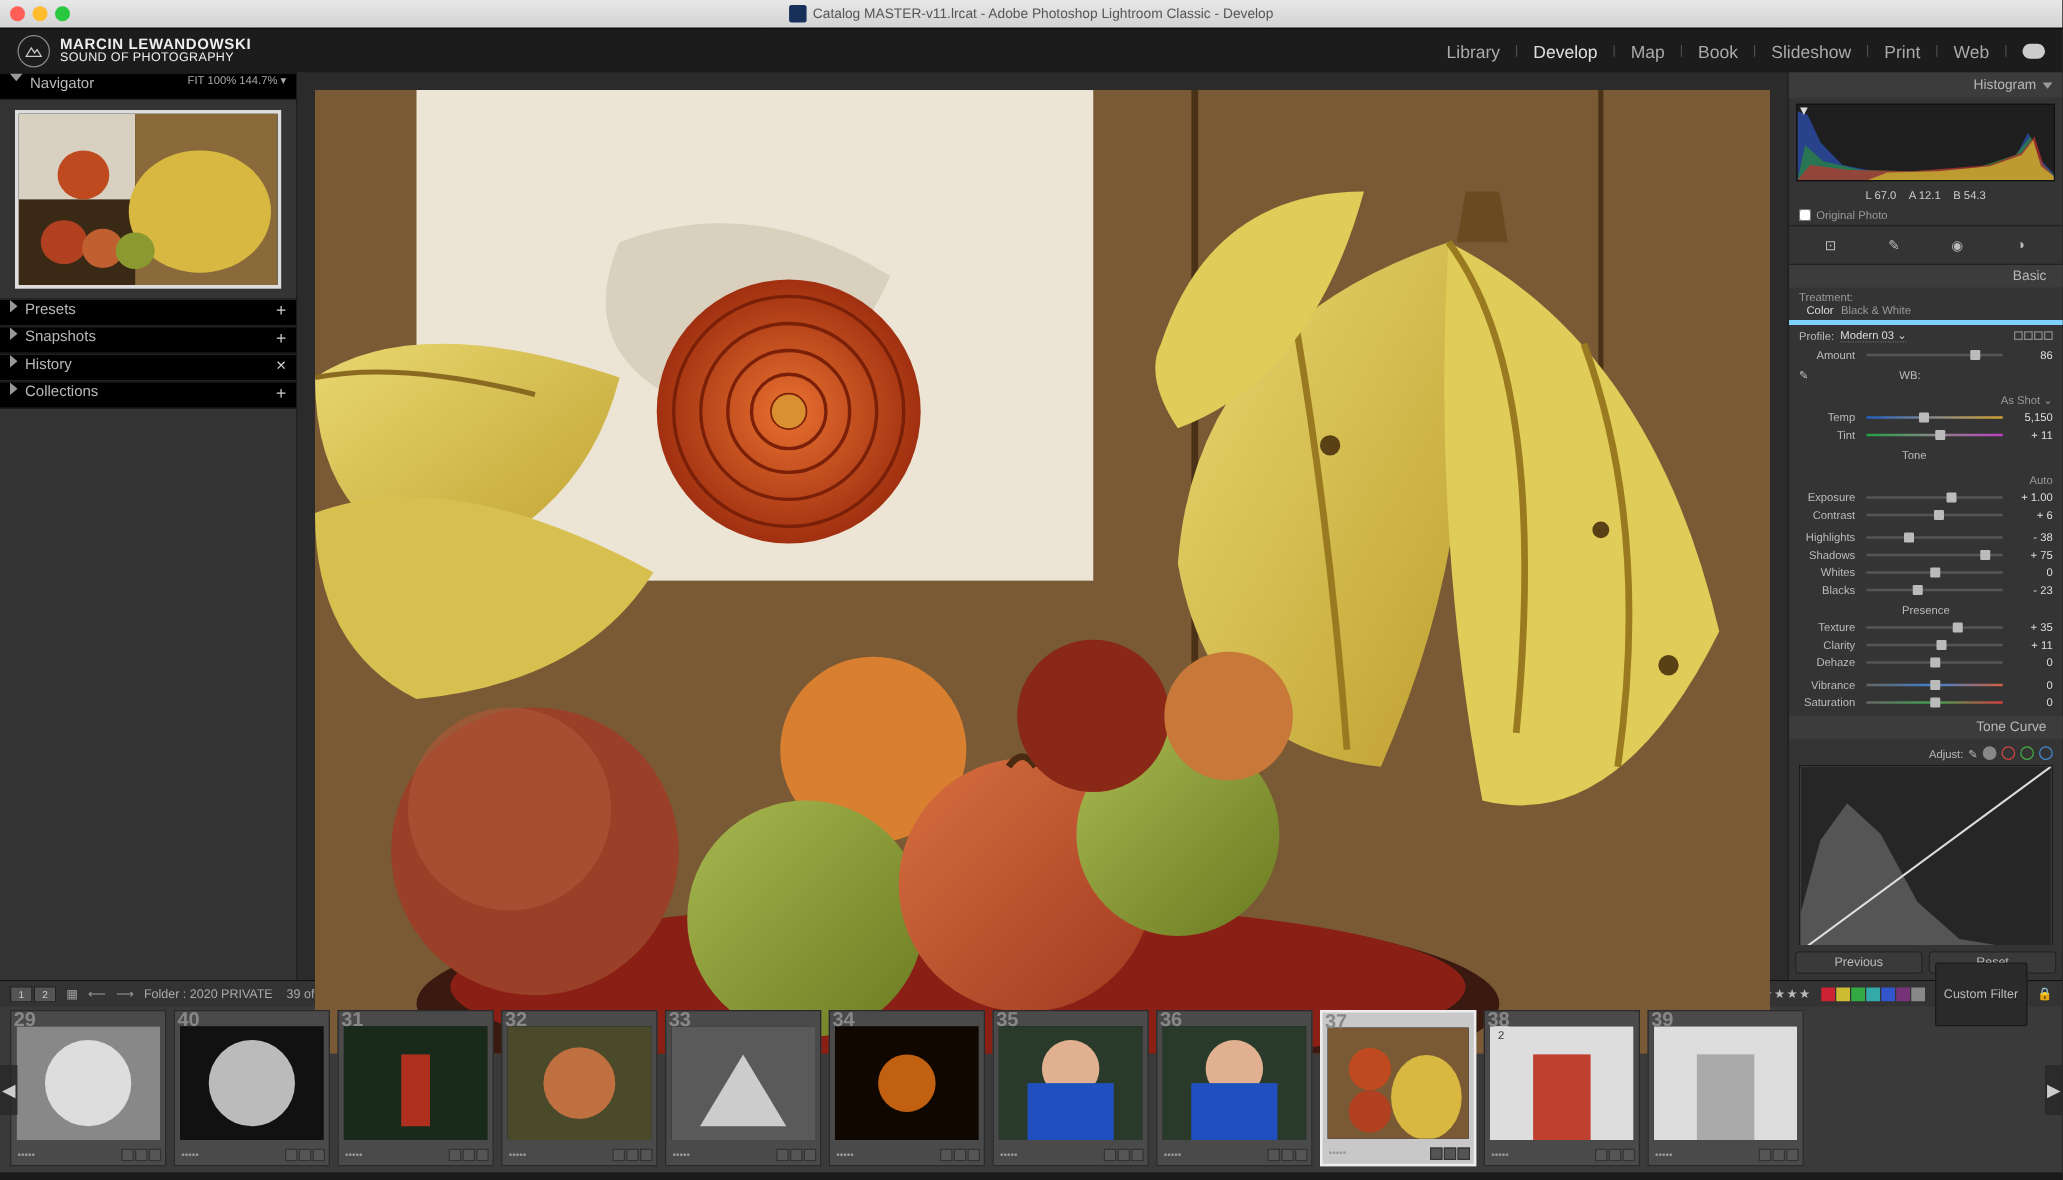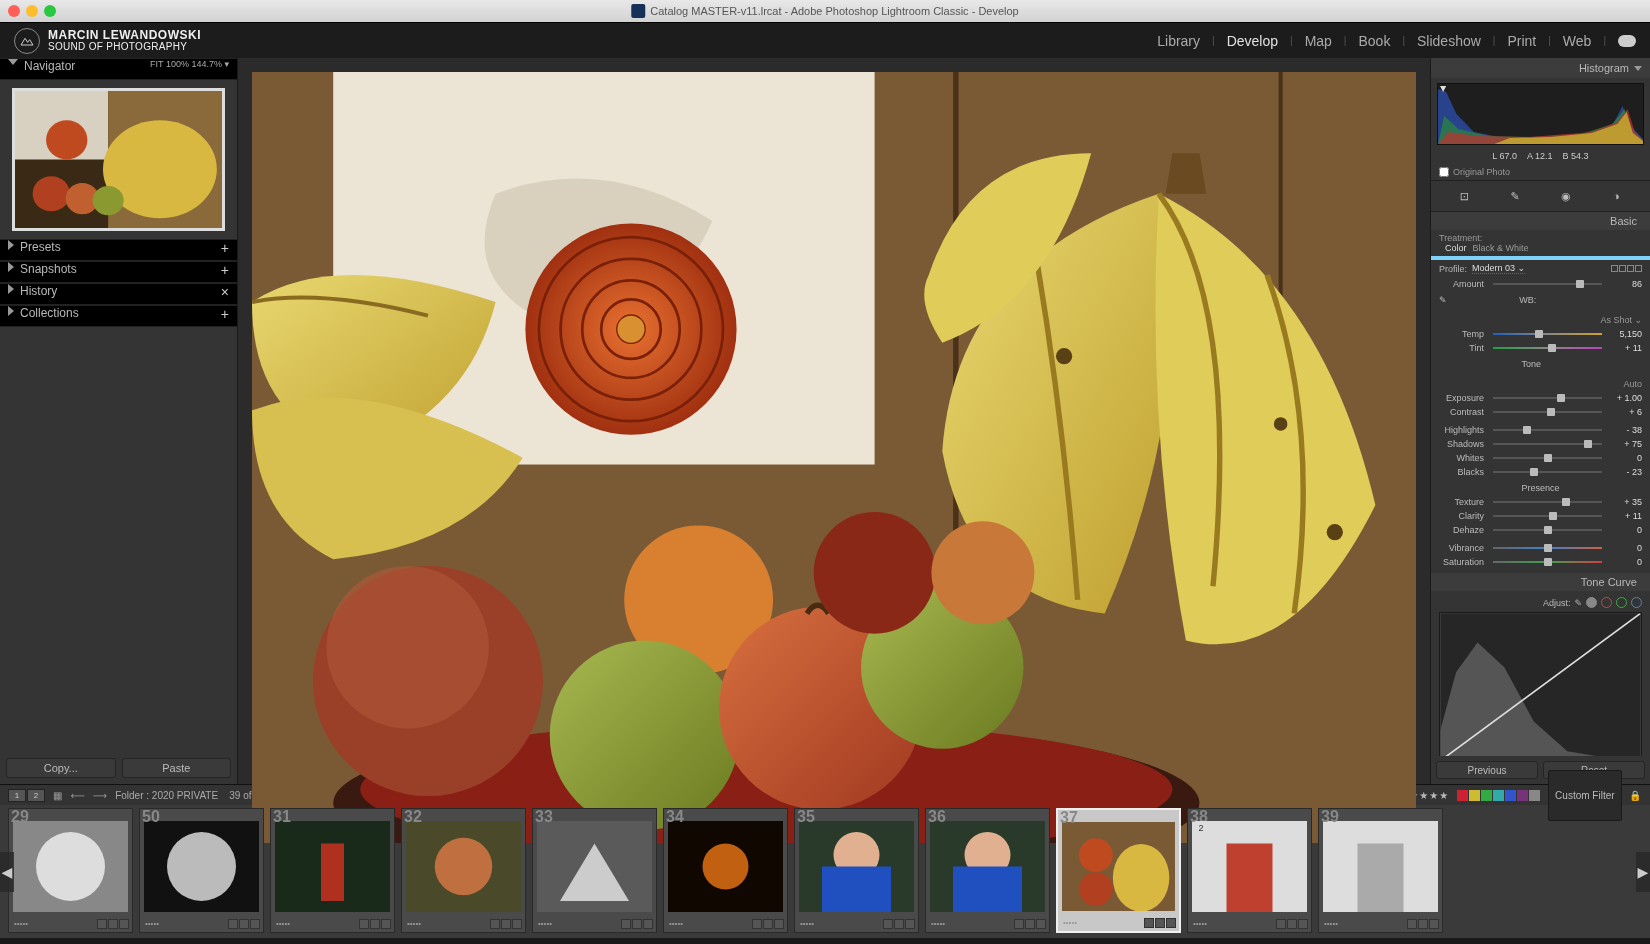--- a/index.html
+++ b/index.html
@@ -213,24 +213,20 @@
         <span class="spacer"></span>
         <span class="plus">×</span>
       </div>
     <div class="panel-hd collapsed">
         <span class="tri"></span>
         <span>Collections</span>
         <span class="spacer"></span>
         <span class="plus">+</span>
       </div>
     <div class="left-flex"></div>
-    <div class="left-bottom">
-      <button>Copy...</button>
-      <button>Paste</button>
-    </div>
   </div>
 
   <div class="center">
     <div class="canvas">
       <div class="img">
         <svg viewBox="0 0 860 570" preserveAspectRatio="xMidYMid slice">
           <defs>
             <radialGradient id="fl" cx="50%" cy="50%">
                 <stop offset="0%" stop-color="#e87030"></stop>
                 <stop offset="100%" stop-color="#a03010"></stop>
@@ -587,21 +583,21 @@
             <circle cx="5" cy="5" r="3" fill="#ddd"></circle>
           </svg></div>
         <div class="dots">•••••</div>
         <div class="badges">
           <span></span>
           <span></span>
           <span></span>
         </div>
       </div>
       <div class="fthumb">
-        <div class="num">50</div>
+        <div class="num">40</div>
         <div class="imgbox"><svg viewBox="0 0 10 10" preserveAspectRatio="xMidYMid slice">
             <rect width="10" height="10" fill="#111"></rect>
             <circle cx="5" cy="5" r="3" fill="#bbb"></circle>
           </svg></div>
         <div class="dots">•••••</div>
         <div class="badges">
           <span></span>
           <span></span>
           <span></span>
         </div>

